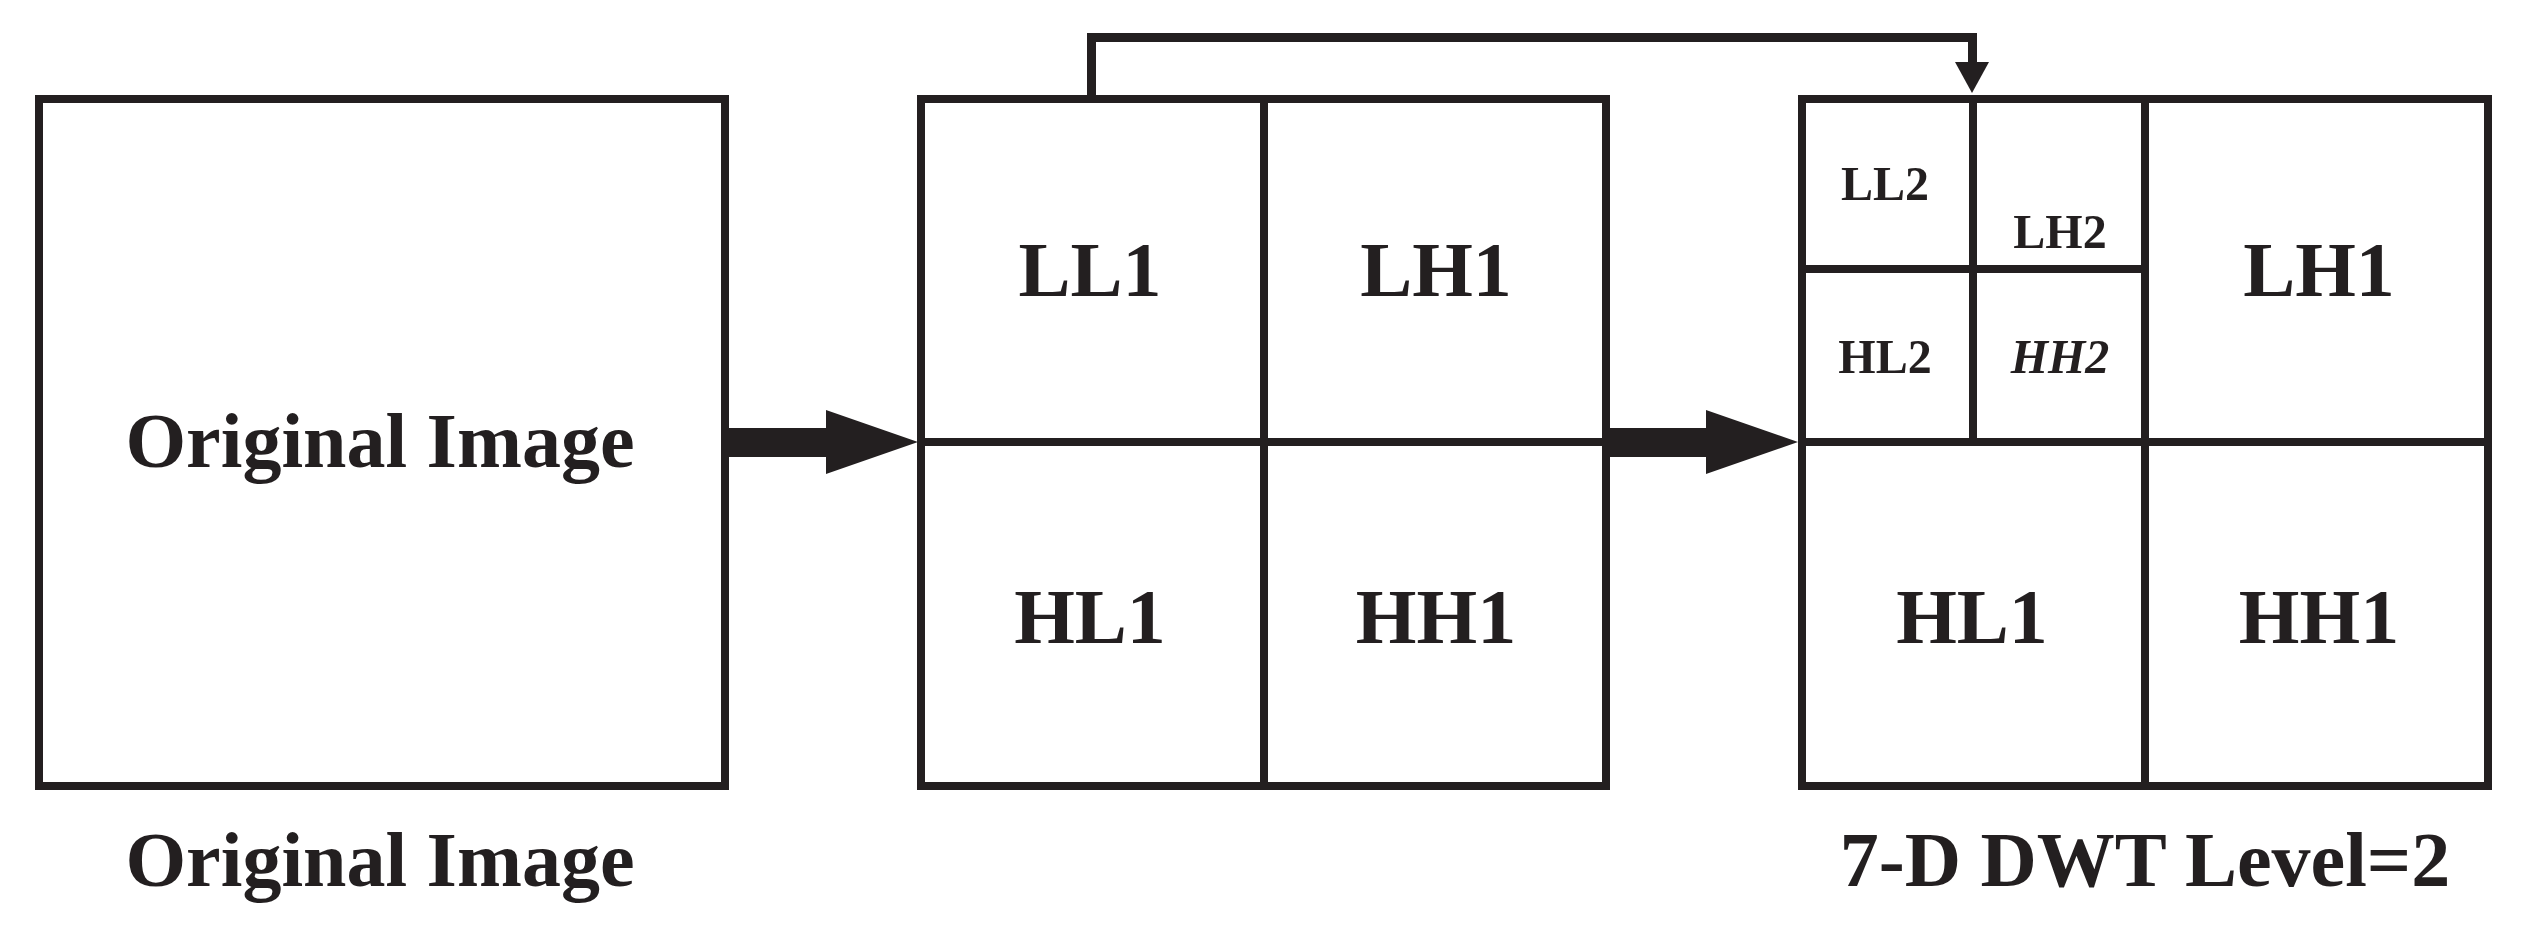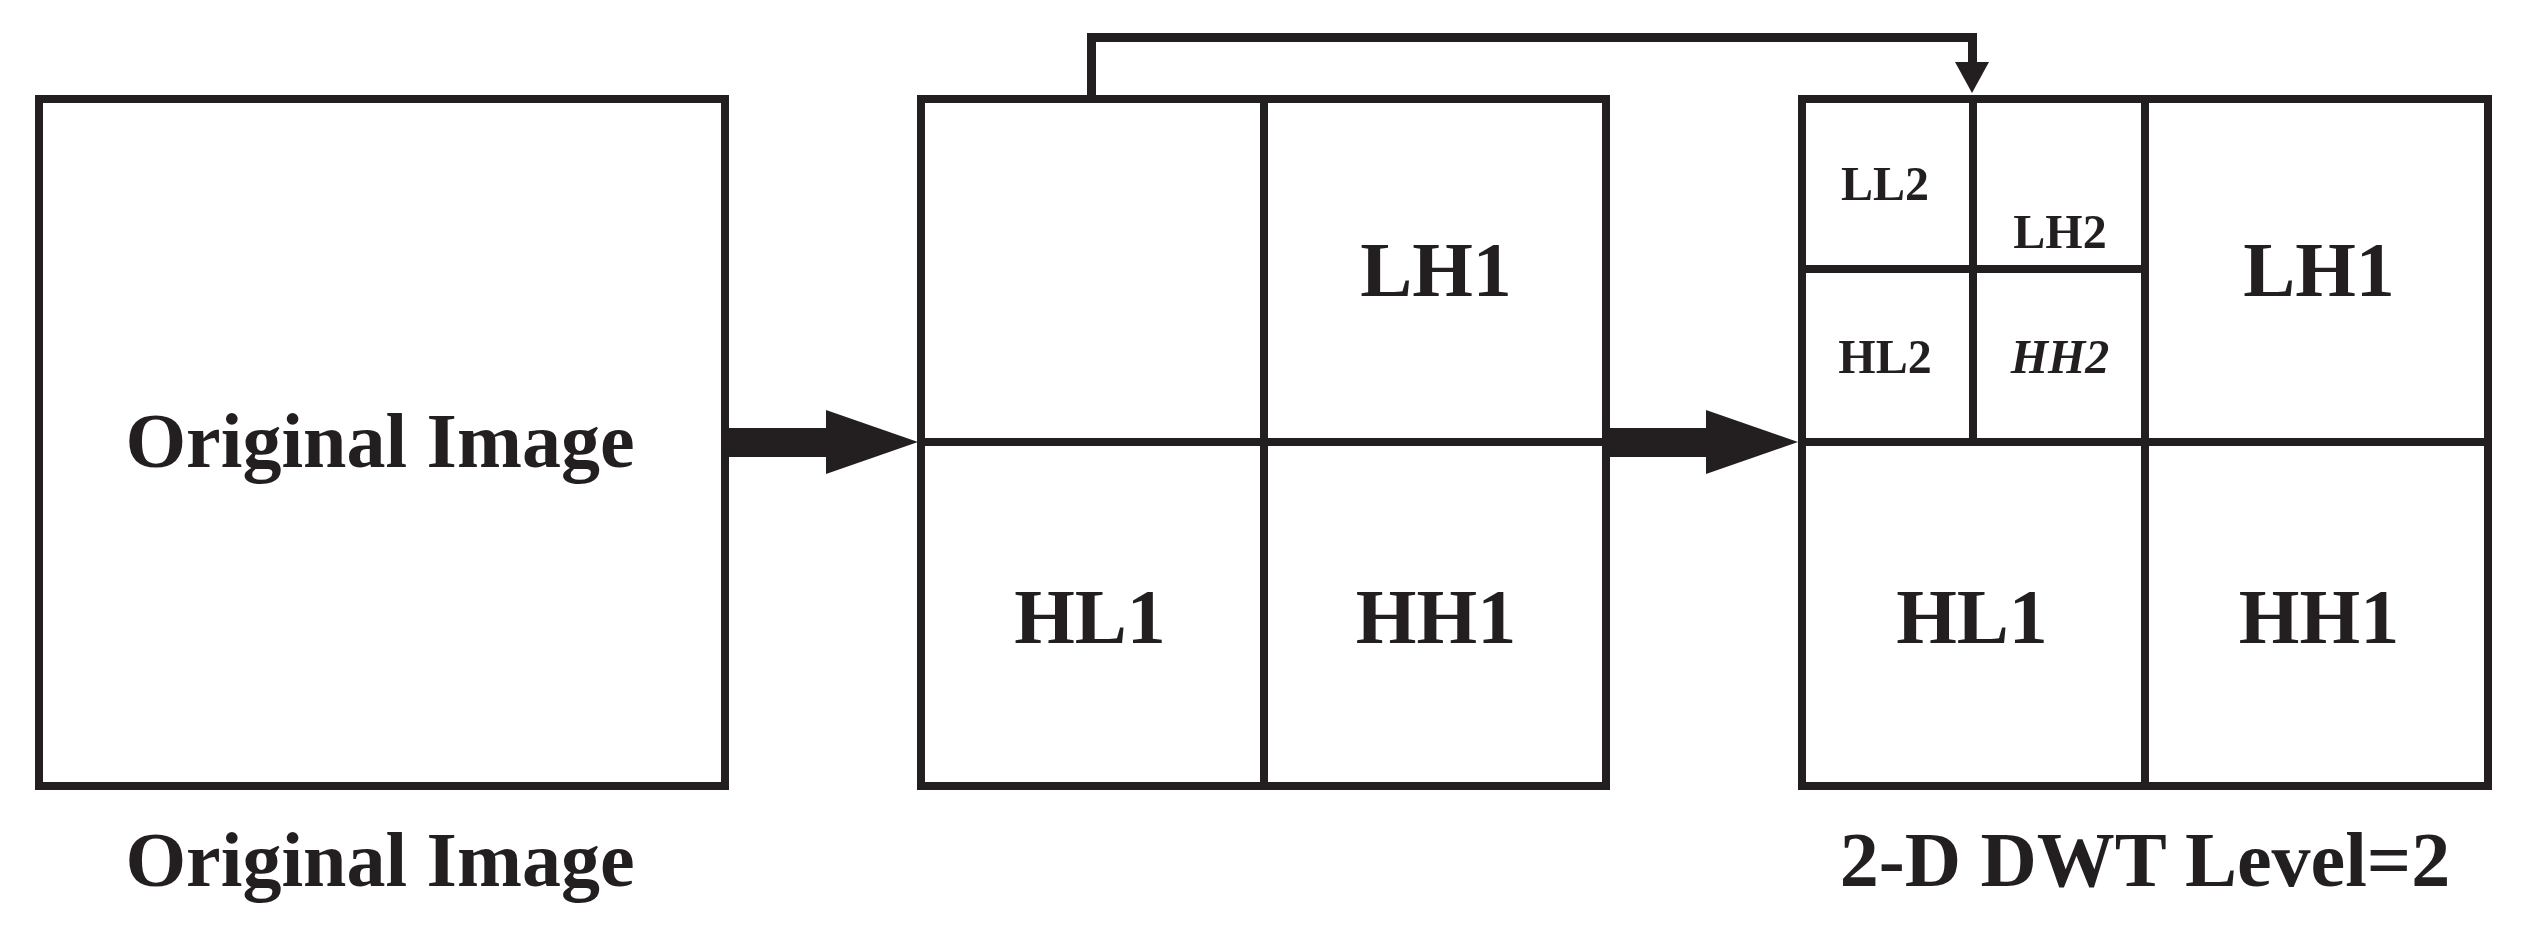--- a/index.html
+++ b/index.html
@@ -33,20 +33,21 @@
   <div class="box" style="left:35px; top:95px; width:694px; height:695px;"></div>
   <div class="label big" style="left:380px; top:441px;">Original Image</div>
   <div class="caption" style="left:380px; top:860px;">Original Image</div>
 
   <div class="shaft" style="left:726px; top:428px; width:102px; height:29px;"></div>
   <div class="head-right" style="left:826px; top:410px;"></div>
 
   <div class="box" style="left:917px; top:95px; width:693px; height:695px;"></div>
   <div class="line" style="left:1260px; top:95px; width:8px; height:695px;"></div>
   <div class="line" style="left:917px; top:438px; width:693px; height:8px;"></div>
+  <div class="label big" style="left:1090px; top:270px;">LL1</div>
   <div class="label big" style="left:1436px; top:270px;">LH1</div>
   <div class="label big" style="left:1090px; top:617px;">HL1</div>
   <div class="label big" style="left:1436px; top:617px;">HH1</div>
 
   <div class="shaft" style="left:1606px; top:428px; width:102px; height:29px;"></div>
   <div class="head-right" style="left:1706px; top:410px;"></div>
 
   <div class="line" style="left:1087px; top:33px; width:9px; height:66px;"></div>
   <div class="line" style="left:1087px; top:33px; width:890px; height:9px;"></div>
   <div class="line" style="left:1968px; top:37px; width:9px; height:28px;"></div>
@@ -59,15 +60,15 @@
   <div class="line" style="left:1798px; top:265px; width:351px; height:8px;"></div>
 
   <div class="label small" style="left:1885px; top:184px;">LL2</div>
   <div class="label small" style="left:2060px; top:184px;margin-top:48px;">LH2</div>
   <div class="label small" style="left:1885px; top:357px;">HL2</div>
   <div class="label small" style="left:2060px; top:357px;font-style:italic;">HH2</div>
 
   <div class="label big" style="left:2319px; top:270px;">LH1</div>
   <div class="label big" style="left:1972px; top:617px;">HL1</div>
   <div class="label big" style="left:2319px; top:617px;">HH1</div>
-  <div class="caption" style="left:2145px; top:860px;">2-D DWT Level=2</div>
+  <div class="caption" style="left:2145px; top:860px;">7-D DWT Level=2</div>
 
 </div>
 
 </body></html>

